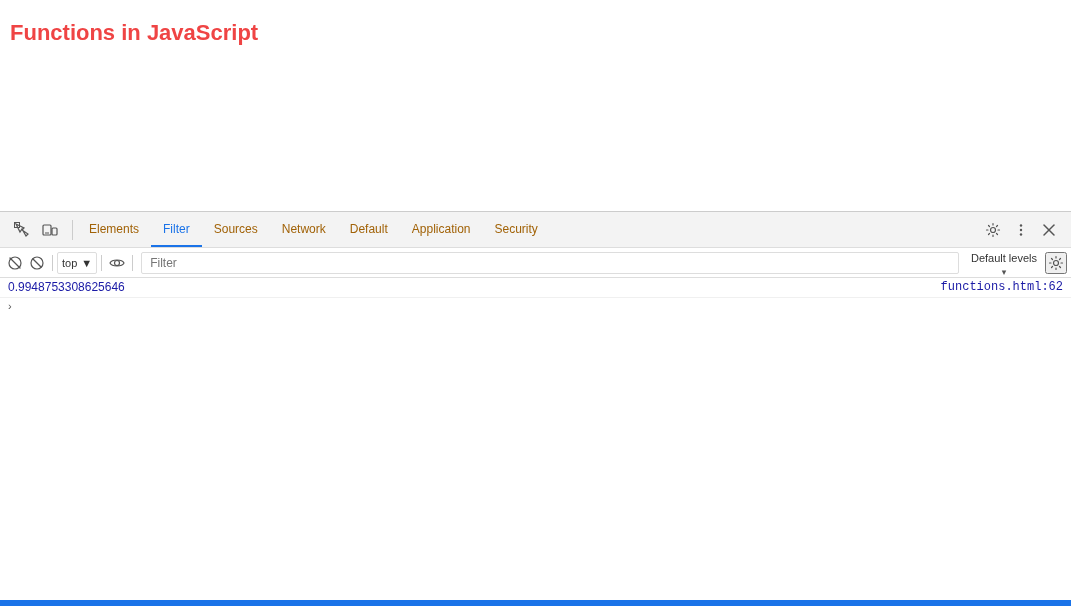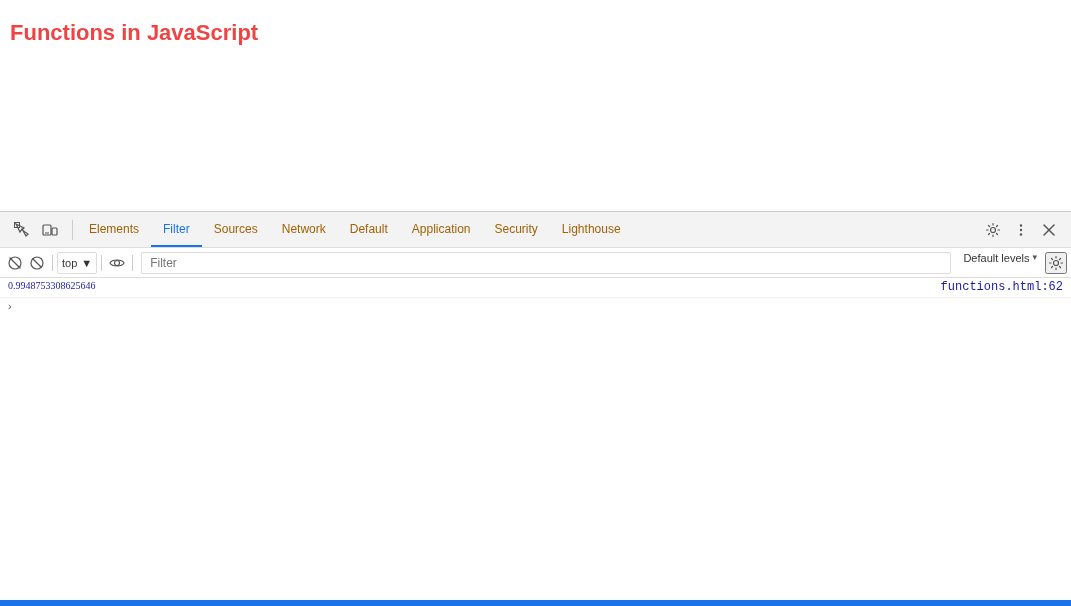--- a/index.html
+++ b/index.html
@@ -179,27 +179,28 @@
       padding: 0 8px;
       font-size: 12px;
       color: #333;
       outline: none;
       background: #fff;
       margin: 0 4px;
     }
 
     .default-levels {
       display: flex;
-      align-items: flex-start;
+      align-items: center;
       font-size: 11px;
       color: #333;
       cursor: pointer;
       padding: 0 8px;
       height: 22px;
       gap: 3px;
+      flex-direction: column;
     }
 
     .default-levels-arrow {
       font-size: 9px;
       color: #555;
     }
 
     .console-settings-btn {
       width: 22px;
       height: 22px;
@@ -223,22 +224,22 @@
     .console-line {
       display: flex;
       align-items: flex-start;
       justify-content: space-between;
       padding: 2px 8px;
       border-bottom: 1px solid #f0f0f0;
       min-height: 20px;
     }
 
     .console-value {
-      font-family: Liberation Serif, serif;
-      font-size: 10px;
+      font-family: Liberation Sans, sans-serif;
+      font-size: 12px;
       color: #1a1aa6;
     }
 
     .console-source {
       font-family: 'Courier New', monospace;
       font-size: 12px;
       color: #1a1aa6;
       cursor: pointer;
       white-space: nowrap;
     }
@@ -303,21 +304,20 @@
     <div class="devtools-separator"></div>
 
     <div class="devtools-tabs">
       <div class="devtools-tab">Elements</div>
       <div class="devtools-tab active">Filter</div>
       <div class="devtools-tab">Sources</div>
       <div class="devtools-tab">Network</div>
       <div class="devtools-tab">Default</div>
       <div class="devtools-tab">Application</div>
       <div class="devtools-tab">Security</div>
-      <div class="devtools-tab">Lighthouse</div>
     </div>
 
     <div class="devtools-toolbar-right">
 
       <button class="devtools-icon-btn" title="Settings">
         <svg class="icon-svg" viewBox="0 0 16 16" fill="none" xmlns="http://www.w3.org/2000/svg">
           <circle cx="8" cy="8" r="2.5" stroke="#555" stroke-width="1.2"></circle>
           <path d="M8 1.5 L8 3 M8 13 L8 14.5 M1.5 8 L3 8 M13 8 L14.5 8 M3.5 3.5 L4.5 4.5 M11.5 11.5 L12.5 12.5 M12.5 3.5 L11.5 4.5 M4.5 11.5 L3.5 12.5" stroke="#555" stroke-width="1.2" stroke-linecap="round"></path>
         </svg>
       </button>

